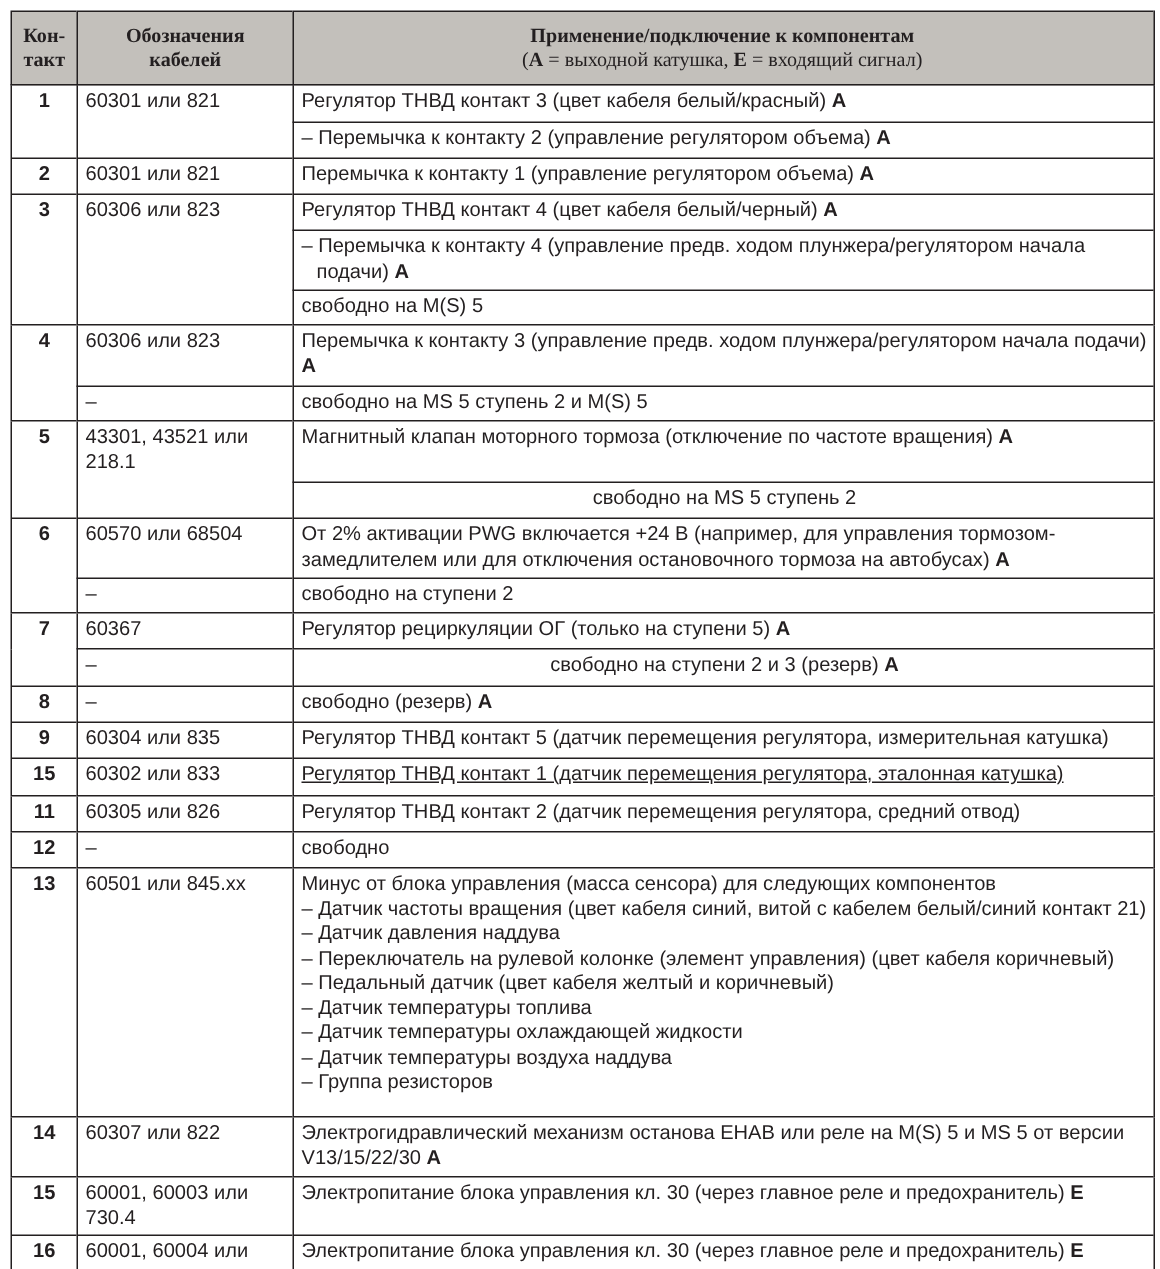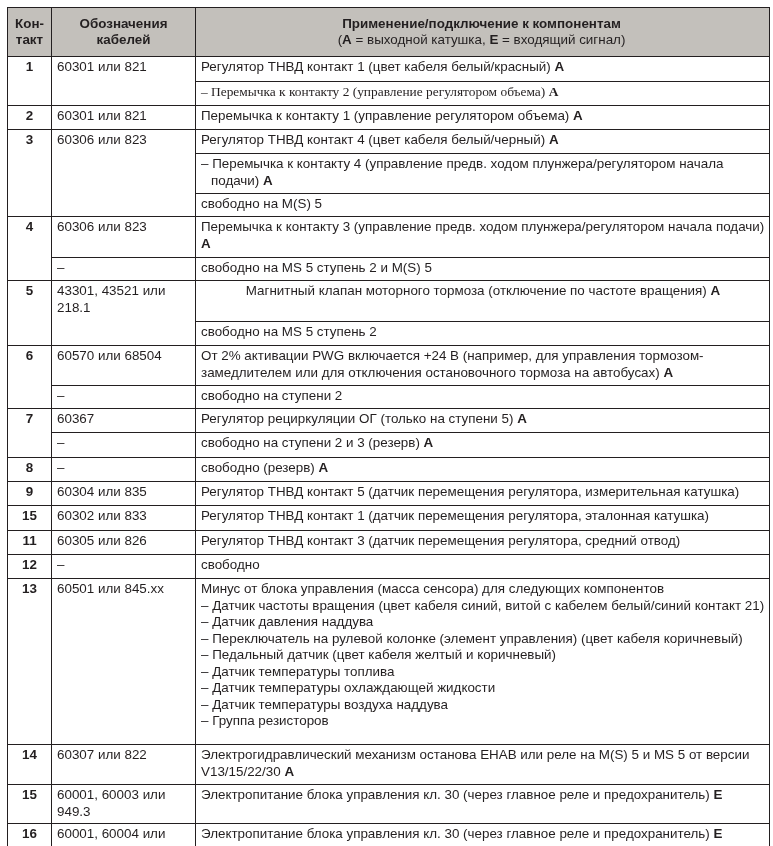--- a/index.html
+++ b/index.html
@@ -11,21 +11,21 @@
     font-size: 13.4px; line-height: 16.5px;
     border: 1.5px solid #231f20;
   }
   col.c1 { width: 44px; }
   col.c2 { width: 144px; }
   col.c3 { width: 574px; }
   th {
     background: #c3c0bb; font-weight: bold; font-size: 13.4px; line-height: 16px;
     height: 48px; vertical-align: middle; text-align: center;
     border-left: 1.5px solid #231f20; border-right: 1.5px solid #231f20;
-    border-bottom: 1.5px solid #231f20; padding: 0 2px;
+    border-bottom: 1.5px solid #231f20; padding: 0 2px; font-family: Liberation Serif, serif;
   }
   th.h3 { padding-left: 0; }
   th .sub { font-weight: normal; }
   th .sub b { font-weight: bold; }
   td {
     vertical-align: top; padding: 2px 4px 3px 5px;
     border-left: 1.5px solid #231f20; border-right: 1.5px solid #231f20;
   }
   td.num { text-align: center; font-weight: bold; padding-left: 2px; padding-right: 2px; }
   td.cable { padding-left: 5px; }
@@ -57,24 +57,24 @@
       <th class="h3">
         <span>Применение/подключение к компонентам</span><br>
         <span class="sub"><span>(</span><b>A</b><span> = выходной катушка, </span><b>E</b><span> = входящий сигнал)</span></span>
       </th>
     </tr>
   </thead>
   <tbody id="tbody">
       <tr class="row-start">
         <td class="num" rowspan="2">1</td>
         <td class="cable" rowspan="2">60301 или 821</td>
-        <td class="app" style="height:19px;"><span class=""><span>Регулятор ТНВД контакт 1 (цвет кабеля белый/красный) </span><span class="sig">A</span></span></td>
+        <td class="app" style="height:19px;"><span class=""><span>Регулятор ТНВД контакт 3 (цвет кабеля белый/красный) </span><span class="sig">A</span></span></td>
       </tr>
       <tr class="sub-row">
-        <td class="app" style="height:18px;font-family:Liberation Serif, serif;">
+        <td class="app" style="height:18px;">
           <span class="indent"><span>– Перемычка к контакту 2 (управление регулятором объема) </span><span class="sig">A</span></span>
         </td>
       </tr>
       <tr class="row-start">
         <td class="num" rowspan="1">2</td>
         <td class="cable" rowspan="1">60301 или 821</td>
         <td class="app" style="height:18px;"><span class=""><span>Перемычка к контакту 1 (управление регулятором объема) </span><span class="sig">A</span></span></td>
       </tr>
       <tr class="row-start">
         <td class="num" rowspan="3">3</td>
@@ -94,81 +94,81 @@
         <td class="cable">60306 или 823</td>
         <td class="app" style="height:35px;"><span class=""><span>Перемычка к контакту 3 (управление предв. ходом плунжера/регулятором начала подачи) </span><span class="sig">A</span></span></td>
       </tr>
       <tr class="sub-row">
         <td class="cable cable-sub">–</td>
         <td class="app" style="height:17px;margin-top:32px;"><span class=""><span>свободно на MS 5 ступень 2 и M(S) 5</span><span class="sig"></span></span></td>
       </tr>
       <tr class="row-start">
         <td class="num" rowspan="2">5</td>
         <td class="cable" rowspan="2">43301, 43521 или 218.1</td>
-        <td class="app" style="height:35px;text-align:center;"><span class=""><span>Магнитный клапан моторного тормоза (отключение по частоте вращения) </span><span class="sig">A</span></span></td>
+        <td class="app" style="height:35px;"><span class=""><span>Магнитный клапан моторного тормоза (отключение по частоте вращения) </span><span class="sig">A</span></span></td>
       </tr>
       <tr class="sub-row">
-        <td class="app" style="height:18px;"><span class=""><span>свободно на MS 5 ступень 2</span><span class="sig"></span></span></td>
+        <td class="app" style="height:18px;text-align:center;"><span class=""><span>свободно на MS 5 ступень 2</span><span class="sig"></span></span></td>
       </tr>
       <tr class="row-start">
         <td class="num" rowspan="2">6</td>
         <td class="cable">60570 или 68504</td>
         <td class="app" style="height:34px;"><span class=""><span>От 2% активации PWG включается +24 В (например, для управления тормозом-замедлителем или для отключения остановочного тормоза на автобусах) </span><span class="sig">A</span></span></td>
       </tr>
       <tr class="sub-row">
         <td class="cable cable-sub">–</td>
         <td class="app" style="height:17px;"><span class=""><span>свободно на ступени 2</span><span class="sig"></span></span></td>
       </tr>
       <tr class="row-start">
         <td class="num" rowspan="2">7</td>
         <td class="cable">60367</td>
         <td class="app" style="height:18px;"><span class=""><span>Регулятор рециркуляции ОГ (только на ступени 5) </span><span class="sig">A</span></span></td>
       </tr>
       <tr class="sub-row">
         <td class="cable cable-sub">–</td>
-        <td class="app" style="height:19px;"><span class=""><span>свободно на ступени 2 и 3 (резерв) </span><span class="sig">A</span></span></td>
+        <td class="app" style="height:19px;text-align:center;"><span class=""><span>свободно на ступени 2 и 3 (резерв) </span><span class="sig">A</span></span></td>
       </tr>
       <tr class="row-start">
         <td class="num" rowspan="1">8</td>
         <td class="cable" rowspan="1">–</td>
         <td class="app" style="height:18px;"><span class=""><span>свободно (резерв) </span><span class="sig">A</span></span></td>
       </tr>
       <tr class="row-start">
         <td class="num" rowspan="1">9</td>
         <td class="cable" rowspan="1">60304 или 835</td>
         <td class="app" style="height:18px;margin-top:36px;"><span class=""><span>Регулятор ТНВД контакт 5 (датчик перемещения регулятора, измерительная катушка)</span><span class="sig"></span></span></td>
       </tr>
       <tr class="row-start">
         <td class="num" rowspan="1">15</td>
         <td class="cable" rowspan="1">60302 или 833</td>
-        <td class="app" style="height:19px;"><span class=""><span>Регулятор ТНВД контакт 1 (датчик перемещения регулятора, эталонная катушка)</span><span class="sig"></span></span></td>
+        <td class="app" style="height:19px;text-decoration:underline;"><span class=""><span>Регулятор ТНВД контакт 1 (датчик перемещения регулятора, эталонная катушка)</span><span class="sig"></span></span></td>
       </tr>
       <tr class="row-start">
         <td class="num" rowspan="1">11</td>
         <td class="cable" rowspan="1">60305 или 826</td>
-        <td class="app" style="height:18px;"><span class=""><span>Регулятор ТНВД контакт 3 (датчик перемещения регулятора, средний отвод)</span><span class="sig"></span></span></td>
+        <td class="app" style="height:18px;"><span class=""><span>Регулятор ТНВД контакт 2 (датчик перемещения регулятора, средний отвод)</span><span class="sig"></span></span></td>
       </tr>
       <tr class="row-start">
         <td class="num" rowspan="1">12</td>
         <td class="cable" rowspan="1">–</td>
         <td class="app" style="height:18px;"><span class=""><span>свободно</span><span class="sig"></span></span></td>
       </tr>
       <tr class="row-start">
         <td class="num">13</td>
         <td class="cable">60501 или 845.xx</td>
         <td class="app" style="height:160px"><span>Минус от блока управления (масса сенсора) для следующих компонентов</span><span class="list-item">– Датчик частоты вращения (цвет кабеля синий, витой с кабелем белый/синий контакт 21)</span><span class="list-item">– Датчик давления наддува</span><span class="list-item">– Переключатель на рулевой колонке (элемент управления) (цвет кабеля коричневый)</span><span class="list-item">– Педальный датчик (цвет кабеля желтый и коричневый)</span><span class="list-item">– Датчик температуры топлива</span><span class="list-item">– Датчик температуры охлаждающей жидкости</span><span class="list-item">– Датчик температуры воздуха наддува</span><span class="list-item">– Группа резисторов</span></td>
       </tr>
       <tr class="row-start">
         <td class="num" rowspan="1">14</td>
         <td class="cable" rowspan="1">60307 или 822</td>
         <td class="app" style="height:34px;"><span class=""><span>Электрогидравлический механизм останова EHAB или реле на M(S) 5 и MS 5 от версии V13/15/22/30 </span><span class="sig">A</span></span></td>
       </tr>
       <tr class="row-start">
         <td class="num" rowspan="1">15</td>
-        <td class="cable" rowspan="1">60001, 60003 или 949.3</td>
+        <td class="cable" rowspan="1">60001, 60003 или 730.4</td>
         <td class="app" style="height:33px;"><span class=""><span>Электропитание блока управления кл. 30 (через главное реле и предохранитель) </span><span class="sig">E</span></span></td>
       </tr>
       <tr class="row-start">
         <td class="num" rowspan="1">16</td>
         <td class="cable" rowspan="1">60001, 60004 или 820.9</td>
         <td class="app" style="height:34px;"><span class=""><span>Электропитание блока управления кл. 30 (через главное реле и предохранитель) </span><span class="sig">E</span></span></td>
       </tr>
     </tbody>
 </table>
 

